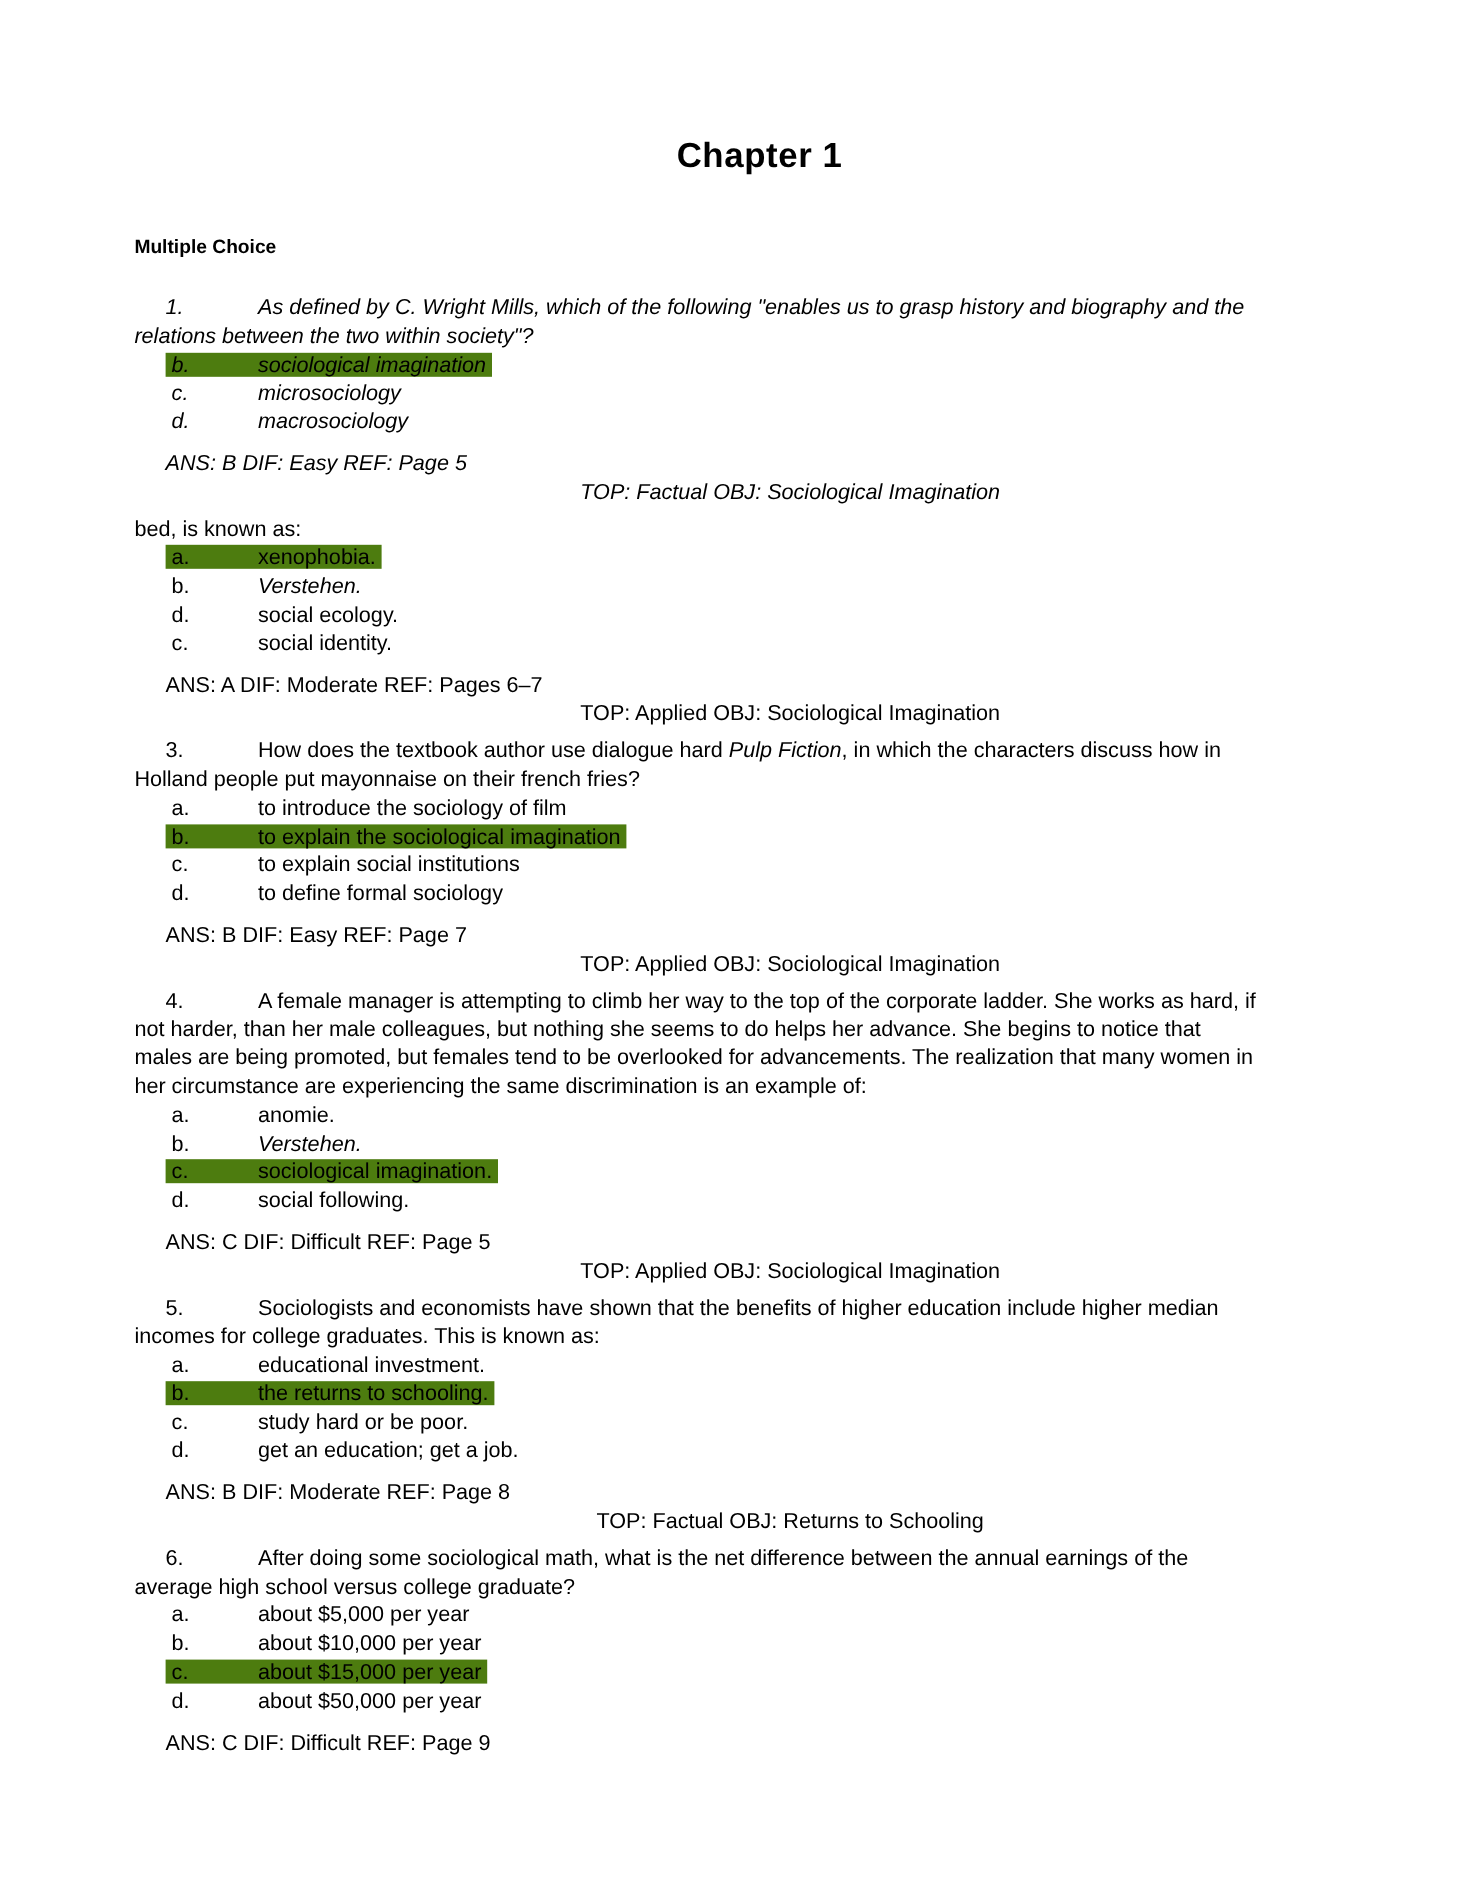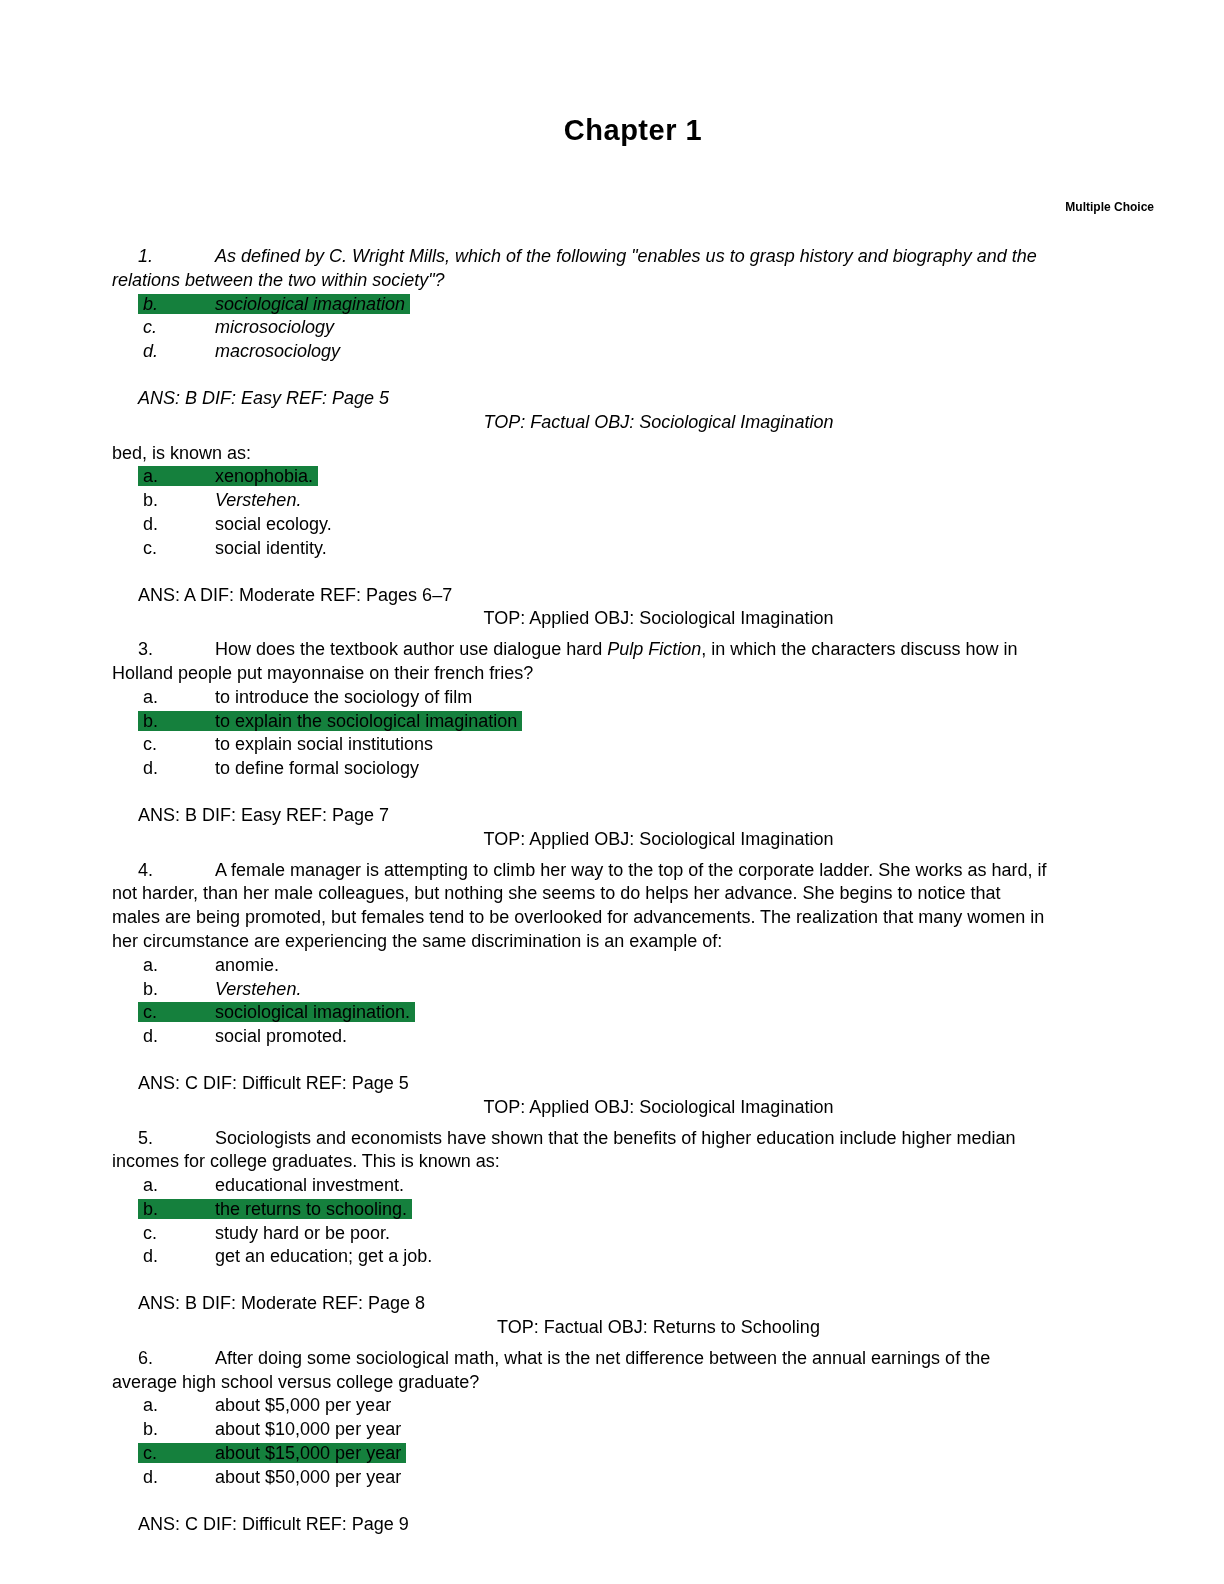--- a/index.html
+++ b/index.html
@@ -17,41 +17,41 @@
     padding: 112px 70px 0 112px;
   }
   .doc-title {
     margin: 0;
     font-size: 29px; line-height: 36px; font-weight: bold;
     text-align: center;
     letter-spacing: 0.5px;
   }
   .section-heading {
     margin: 46px 0 0 0;
-    font-size: 12px; line-height: 26px; font-weight: bold;
-    text-align: right;
+    font-size: 16px; line-height: 26px; font-weight: bold;
+    text-align: left;
   }
   .question { margin-top: 7px; }
   .question.first { margin-top: 25px; font-style: italic; }
   .line { line-height: 23.8px; white-space: nowrap; }
   
   .qnum {
     display: inline-block;
     width: 103px; padding-left: 26px;
     box-sizing: border-box;
   }
   .opt-row { padding-left: 26px; }
   .opt-letter {
     display: inline-block;
     width: 77px; padding-left: 5px;
     box-sizing: border-box;
   }
-  .hl { background: #15803d; padding-right: 5px; }
+  .hl { background: #4d7c0f; padding-right: 5px; }
   .it { font-style: italic; }
-  .ans-line { padding-left: 26px; margin-top: 23px; }
+  .ans-line { padding-left: 26px; margin-top: 11px; }
   .top-line { padding-left: 51px; text-align: center; }
 </style>
 </head>
 <body>
 
 <div class="page">
 
   <h1 class="doc-title">Chapter 1</h1>
   <h2 class="section-heading">Multiple Choice</h2>
 
@@ -87,21 +87,21 @@
   </section>
 
   <section class="question">
     <div class="line"><span class="qnum">4.</span><span>A female manager is attempting to climb her way to the top of the corporate ladder. She works as hard, if</span></div>
     <div class="line">not harder, than her male colleagues, but nothing she seems to do helps her advance. She begins to notice that</div>
     <div class="line">males are being promoted, but females tend to be overlooked for advancements. The realization that many women in</div>
     <div class="line">her circumstance are experiencing the same discrimination is an example of:</div>
     <div class="line opt-row"><span><span class="opt-letter">a.</span><span>anomie.</span></span></div>
     <div class="line opt-row"><span><span class="opt-letter">b.</span><span class="it">Verstehen.</span></span></div>
     <div class="line opt-row"><span class="hl"><span class="opt-letter">c.</span><span>sociological imagination.</span></span></div>
-    <div class="line opt-row"><span><span class="opt-letter">d.</span><span>social promoted.</span></span></div>
+    <div class="line opt-row"><span><span class="opt-letter">d.</span><span>social following.</span></span></div>
     <div class="line ans-line">ANS: C DIF: Difficult REF: Page 5</div>
     <div class="line top-line">TOP: Applied OBJ: Sociological Imagination</div>
   </section>
 
   <section class="question">
     <div class="line"><span class="qnum">5.</span><span>Sociologists and economists have shown that the benefits of higher education include higher median</span></div>
     <div class="line">incomes for college graduates. This is known as:</div>
     <div class="line opt-row"><span><span class="opt-letter">a.</span><span>educational investment.</span></span></div>
     <div class="line opt-row"><span class="hl"><span class="opt-letter">b.</span><span>the returns to schooling.</span></span></div>
     <div class="line opt-row"><span><span class="opt-letter">c.</span><span>study hard or be poor.</span></span></div>

